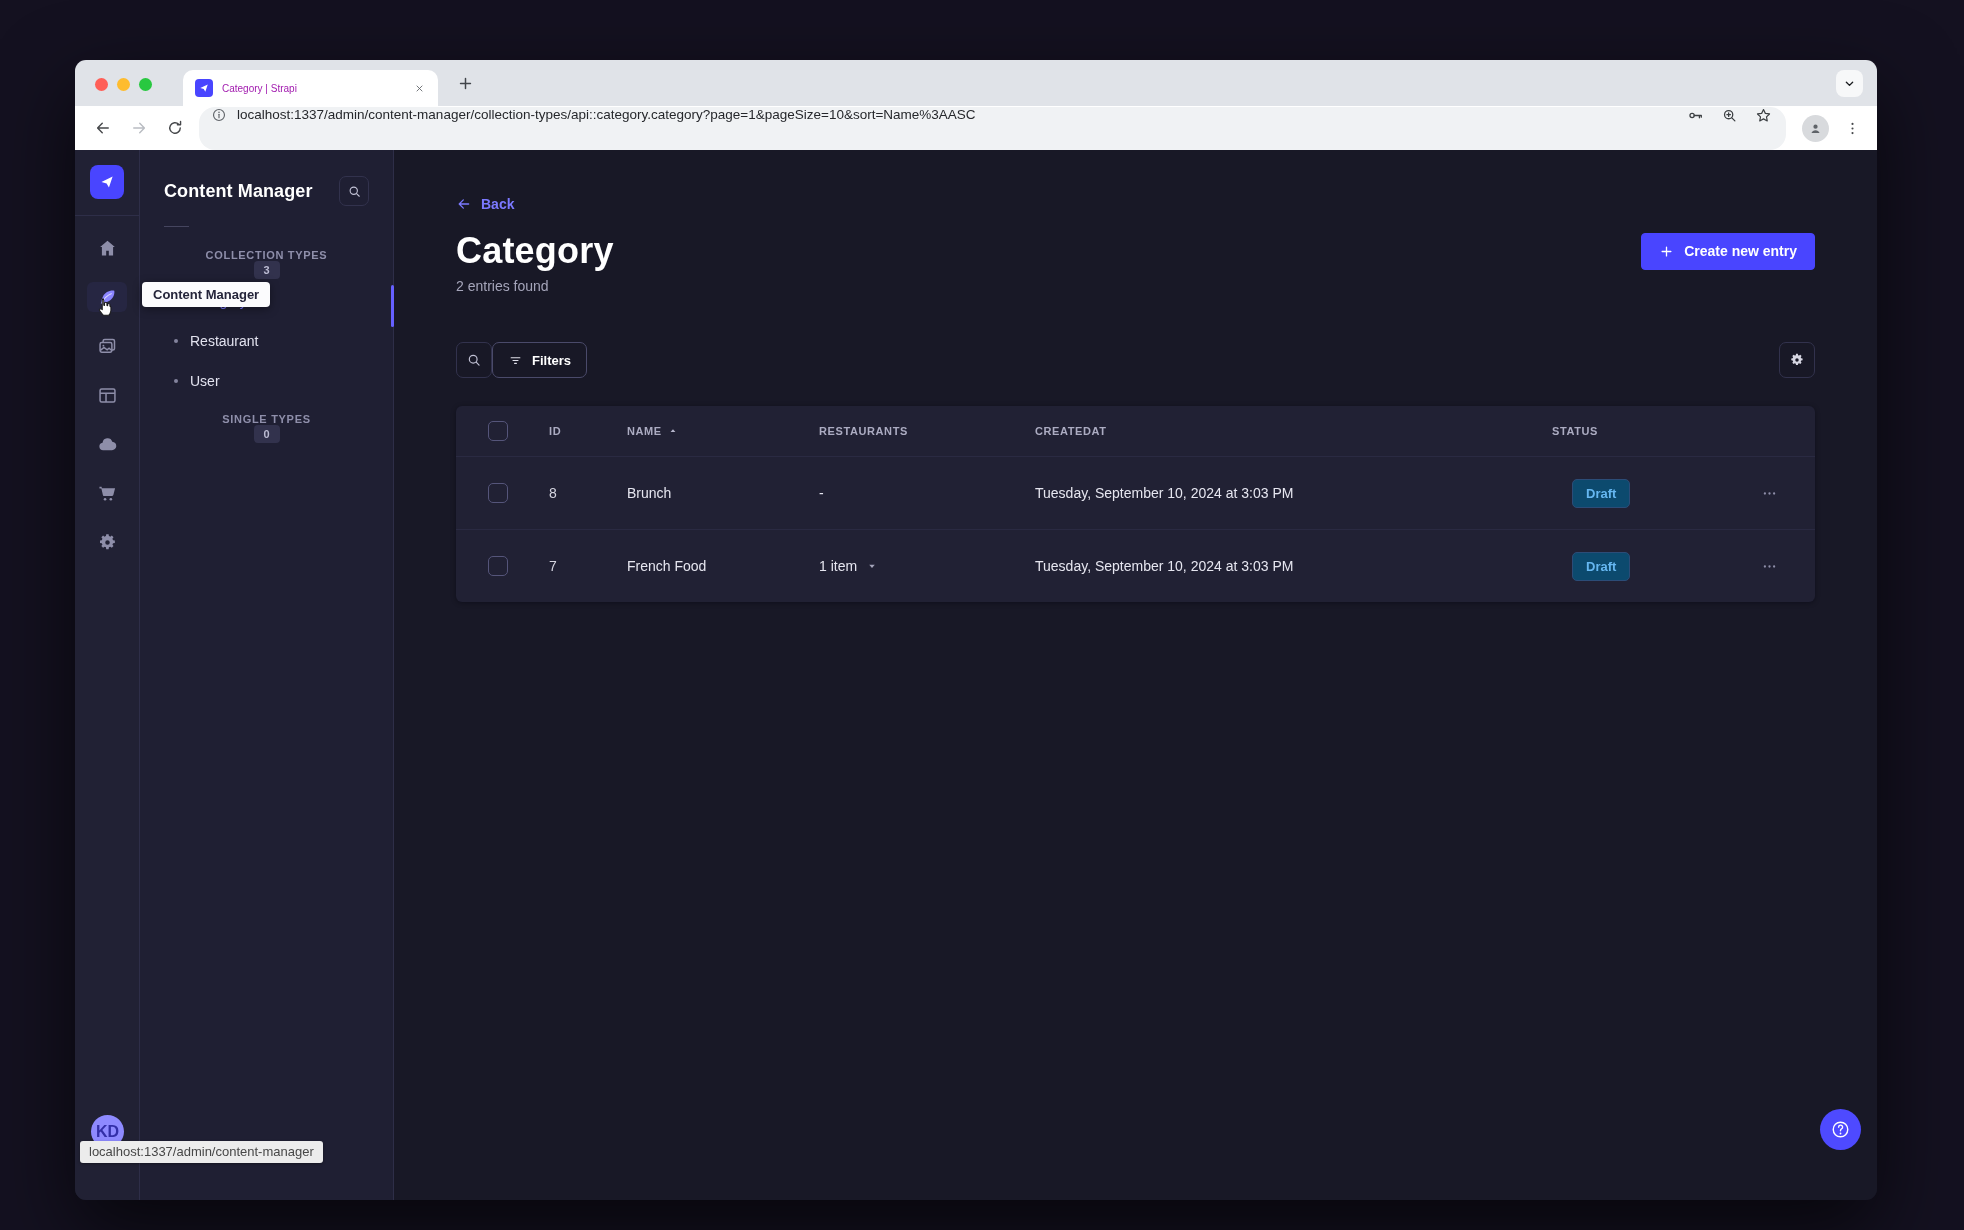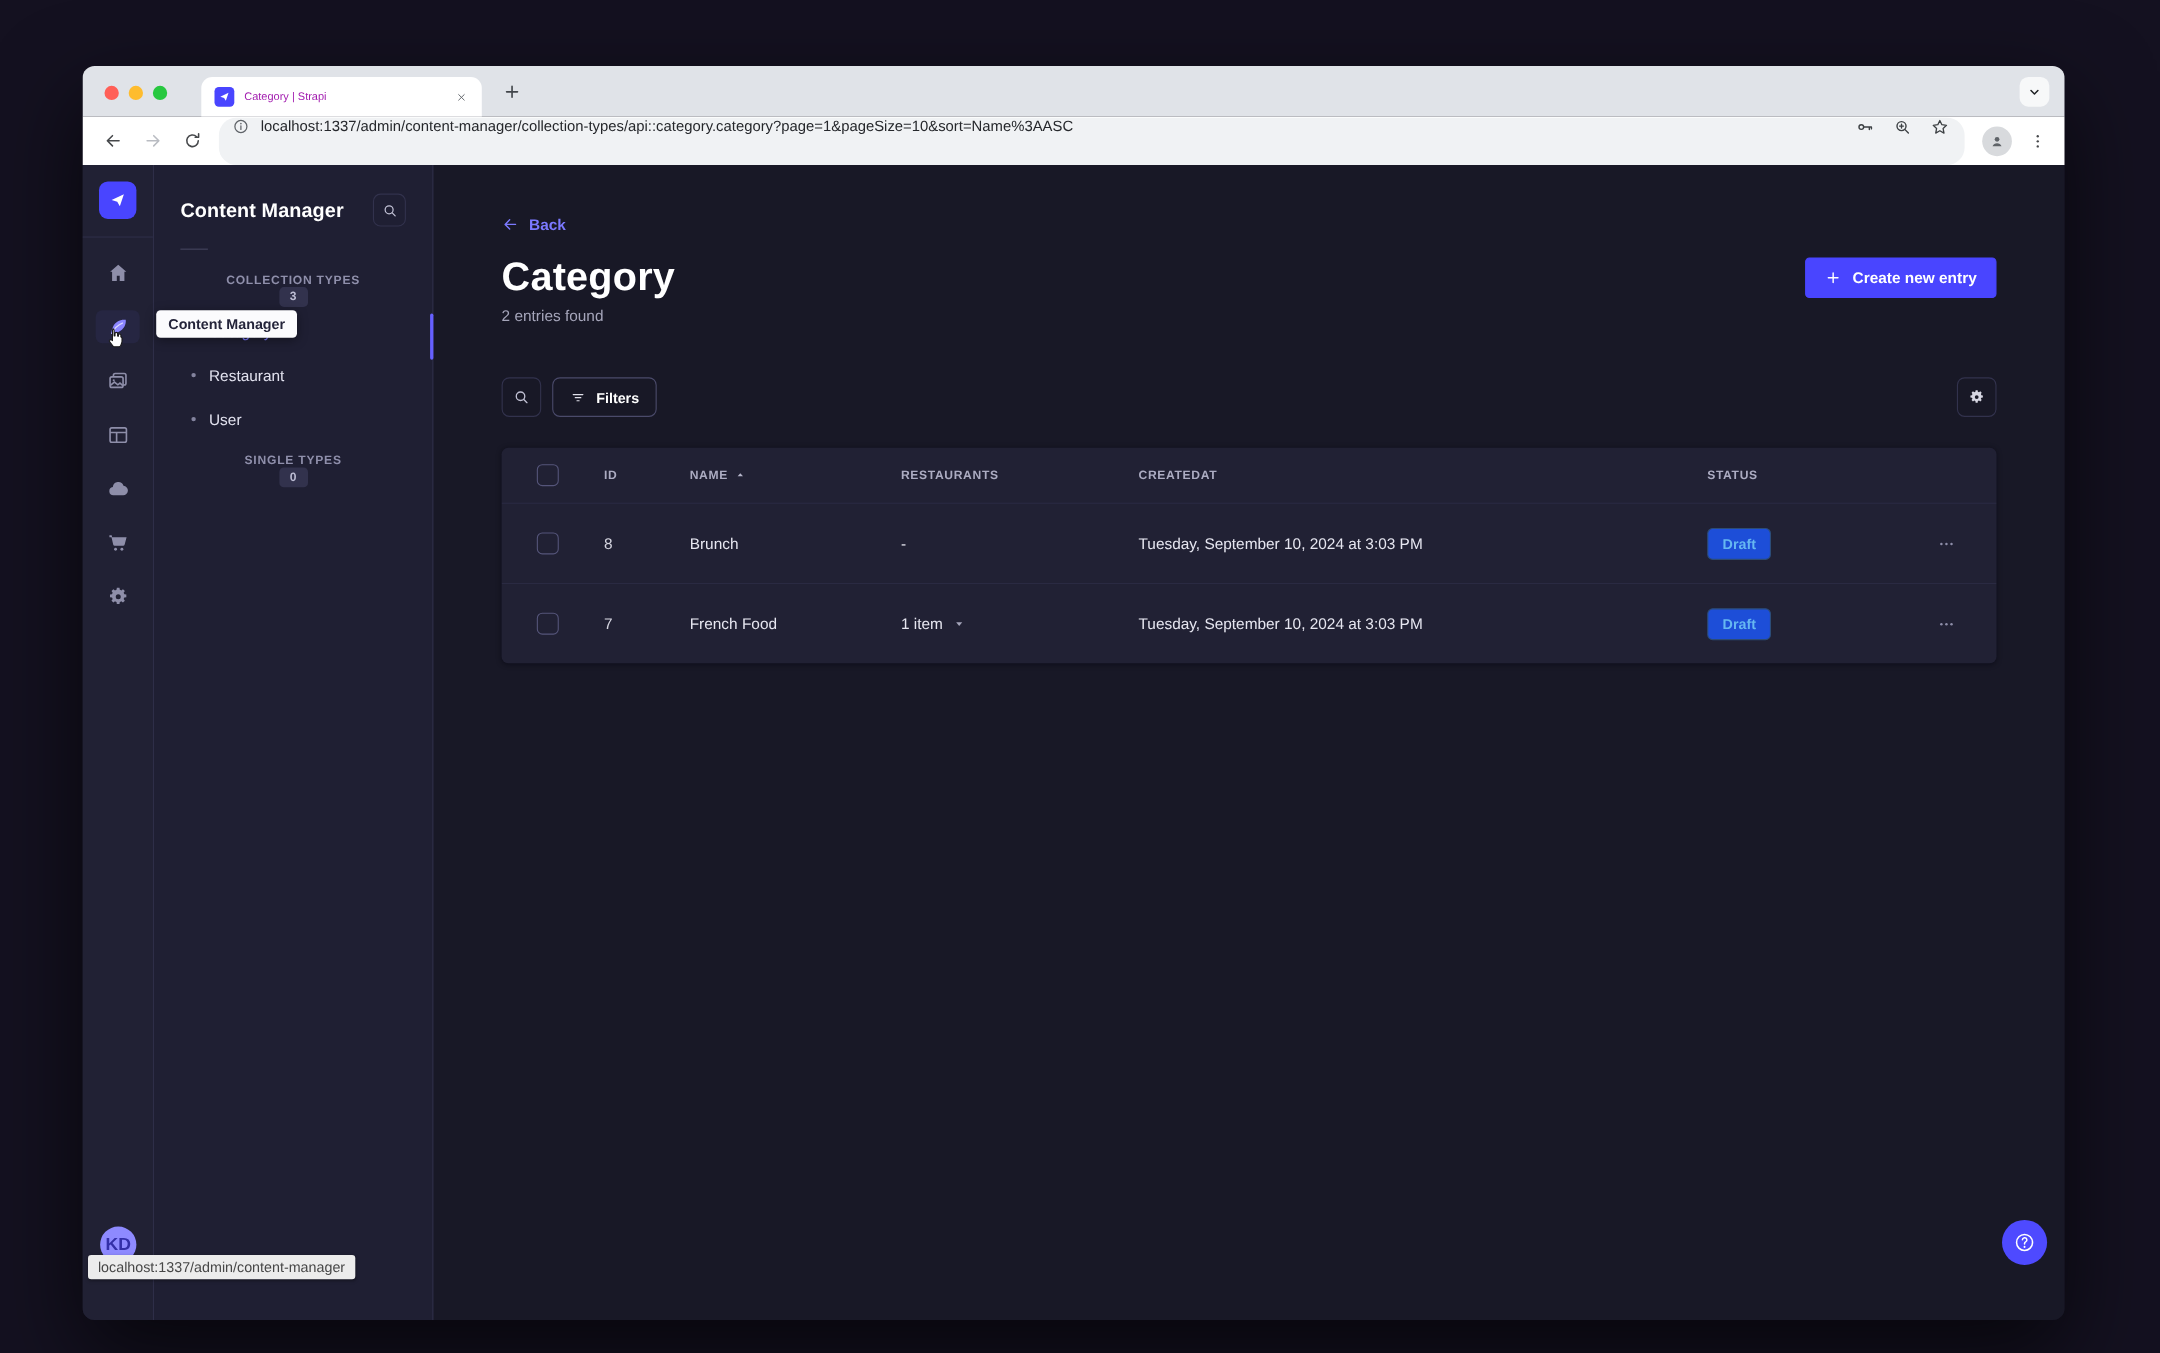--- a/index.html
+++ b/index.html
@@ -86,41 +86,41 @@
   .main{flex:1;padding:46px 62px 0;position:relative;min-width:0;box-sizing:border-box;}
   .back{display:inline-flex;align-items:center;gap:9px;color:#7b79ff;font-size:14px;font-weight:600;text-decoration:none;font-size:14px;}
   .back .icon{font-size:16px;}
   .title-row{display:flex;align-items:center;justify-content:space-between;margin-top:14px;}
   .page-title{margin:0;font-size:36px;font-weight:700;color:#ffffff;letter-spacing:.2px;}
   .create-btn{height:37px;padding:0 17px;background:#4945ff;border:1px solid #4945ff;border-radius:4px;
               color:#fff;font-size:14px;font-weight:600;display:flex;align-items:center;gap:10px;}
   .create-btn .icon{font-size:15px;}
   .subtitle{margin-top:6px;font-size:14px;color:#a5a5ba;}
   .action-row{margin-top:48px;display:flex;align-items:center;justify-content:space-between;}
-  .left-actions{display:flex;gap:10px;}
+  .left-actions{display:flex;}
   .icon-btn{width:36px;height:36px;background:none;border:1px solid #32324d;border-radius:7px;color:#c0c0d3;
             font-size:16px;display:flex;align-items:center;justify-content:center;padding:0;}
   .filters-btn{height:36px;padding:0 15px;background:none;border:1px solid #4a4a6a;border-radius:7px;
                color:#fff;font-size:13px;font-weight:600;display:flex;align-items:center;gap:9px;}
   .filters-btn .icon{font-size:15px;color:#e0e0ea;}
   .gear-btn{color:#d6d6e2;}
 
   
   .table{margin-top:28px;background:#212134;border-radius:6px;box-shadow:0 1px 5px rgba(3,3,12,.4);overflow:hidden;}
   .tr{display:grid;grid-template-columns:93px 78px 192px 216px 517px 202px 1fr;align-items:center;}
   .thead{height:50px;}
   .th{font-size:11px;font-weight:700;color:#acacc2;letter-spacing:.6px;display:flex;align-items:center;gap:6px;}
   .th .sort{font-size:10px;color:#b7b7cc;}
   .row{height:72px;border-top:1px solid #2a2a42;}
   .cell{font-size:14px;color:#e6e6f0;display:flex;align-items:center;gap:7px;}
   .cell.id{color:#d5d5e0;}
   .cell .caret{font-size:12px;color:#a5a5ba;margin-left:2px;}
   .checkbox{width:20px;height:20px;border:1px solid #55557a;border-radius:5px;background:transparent;margin-left:32px;box-sizing:border-box;}
-  .status-badge{display:inline-block;padding:6px 13px;border:1px solid #2c4c77;border-radius:5px;background:#1d4ed8;
-                color:#66b7f1;font-size:13px;font-weight:700;}
+  .status-badge{display:inline-block;padding:6px 13px;border:1px solid #2c4c77;border-radius:5px;background:#0c4a6e;
+                color:#66b7f1;font-size:13px;font-weight:700;margin-left:20px;}
   .row-actions{width:30px;height:30px;border:none;background:none;color:#8e8ea9;font-size:17px;display:flex;align-items:center;justify-content:center;padding:0;}
 </style>
 </head>
 <body>
 
 <div class="window">
 
   <div class="tabstrip">
     <div class="lights">
       <button class="light red"></button>

